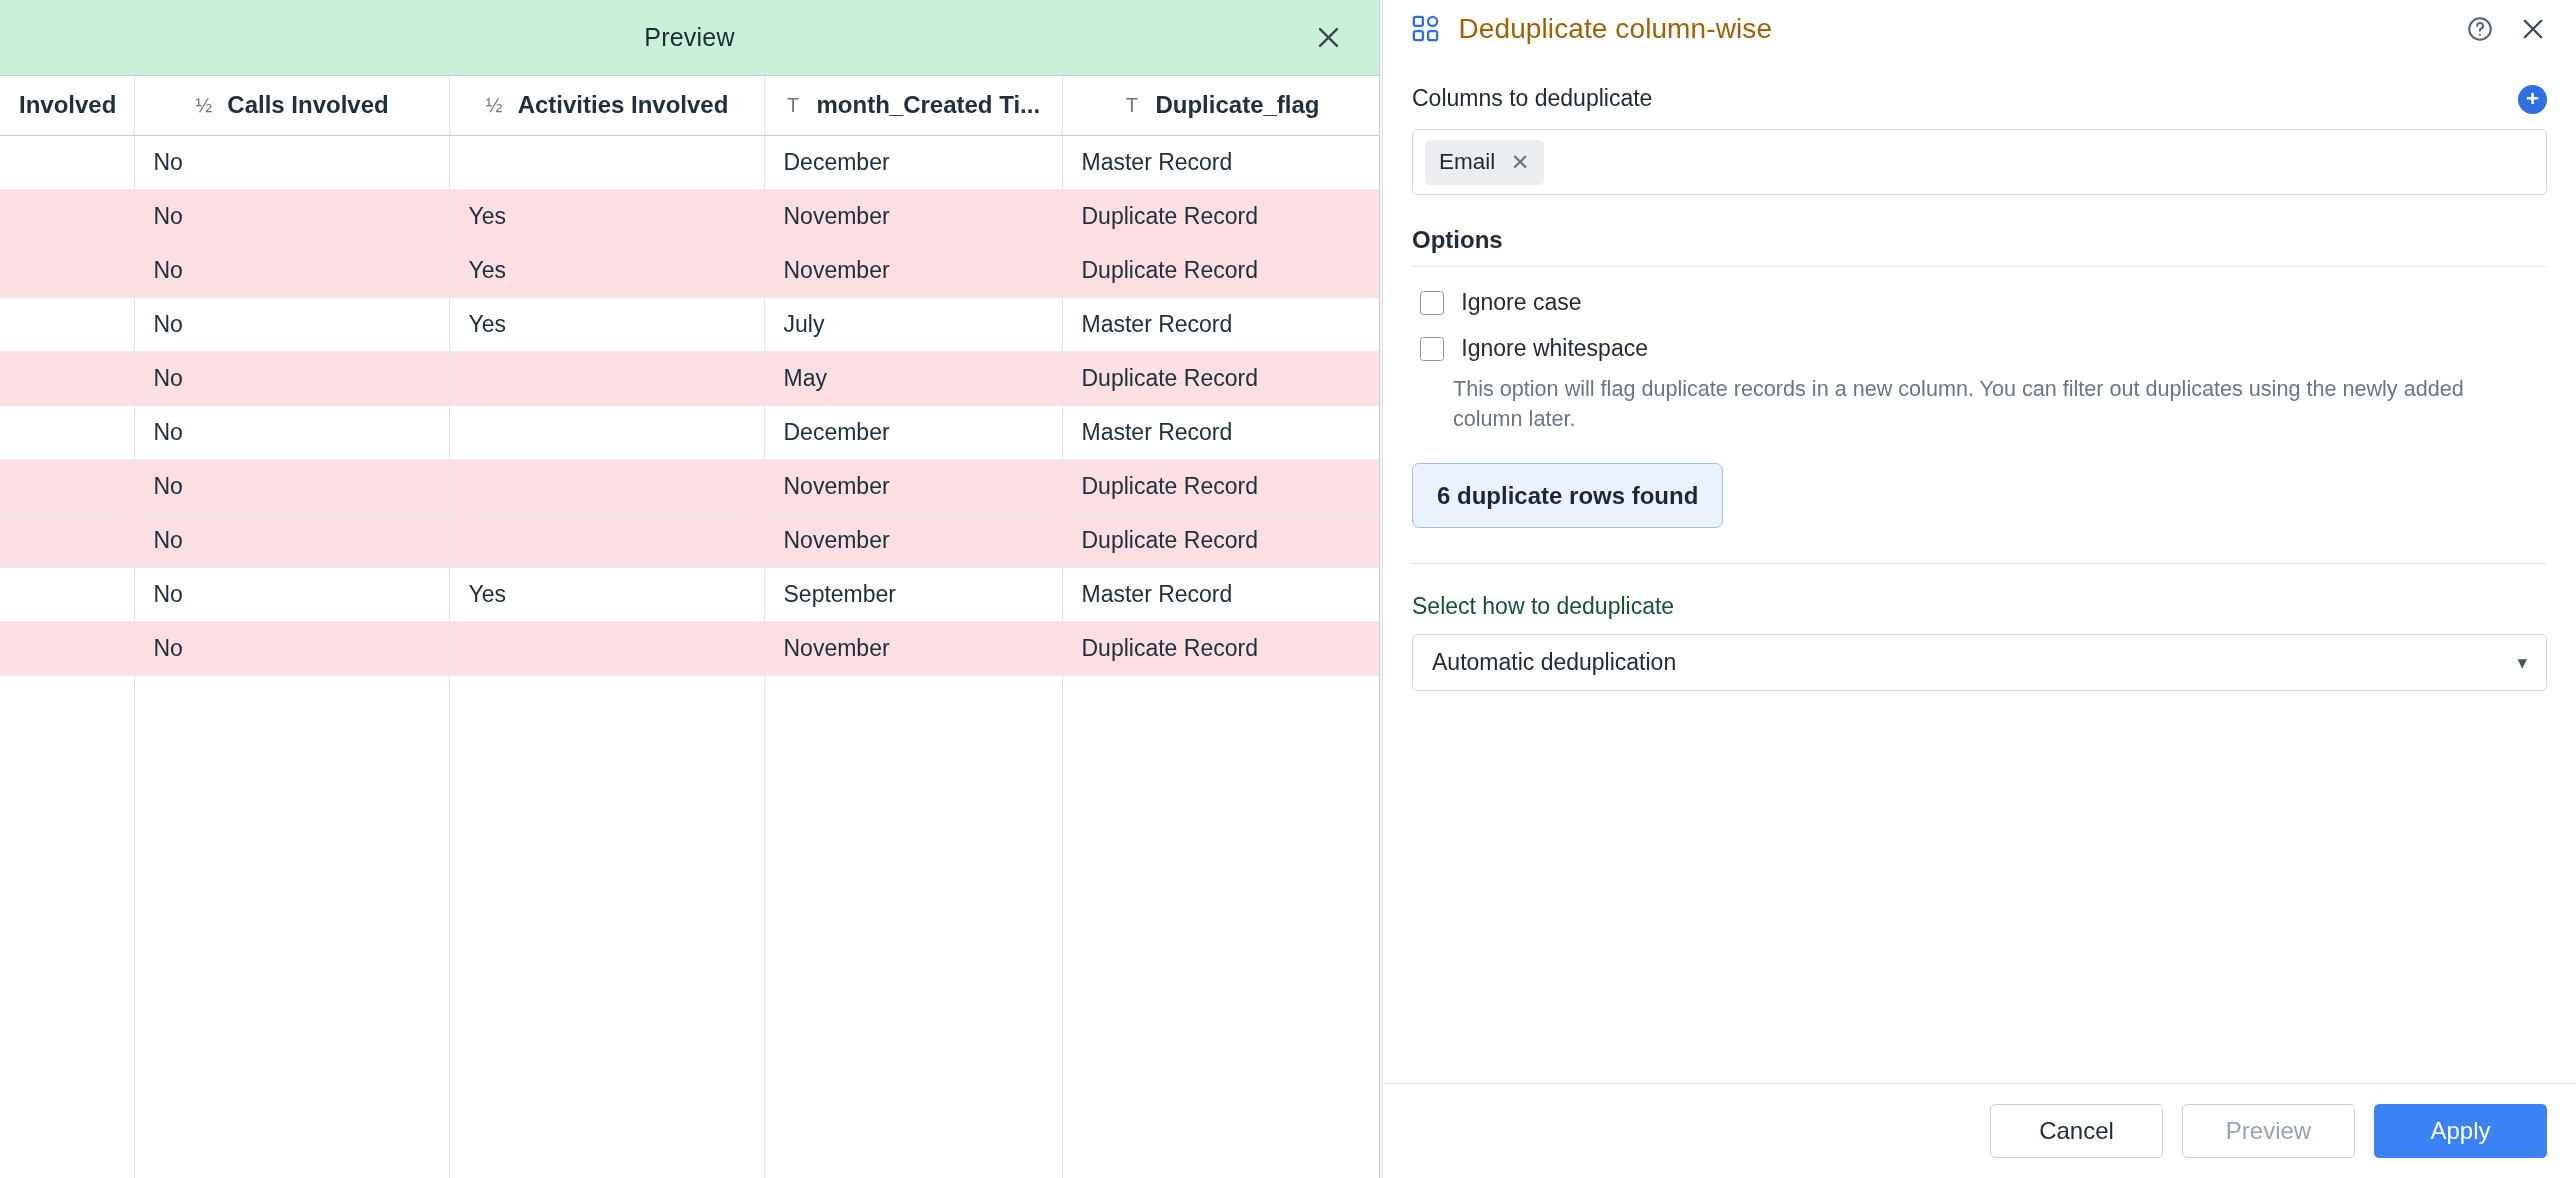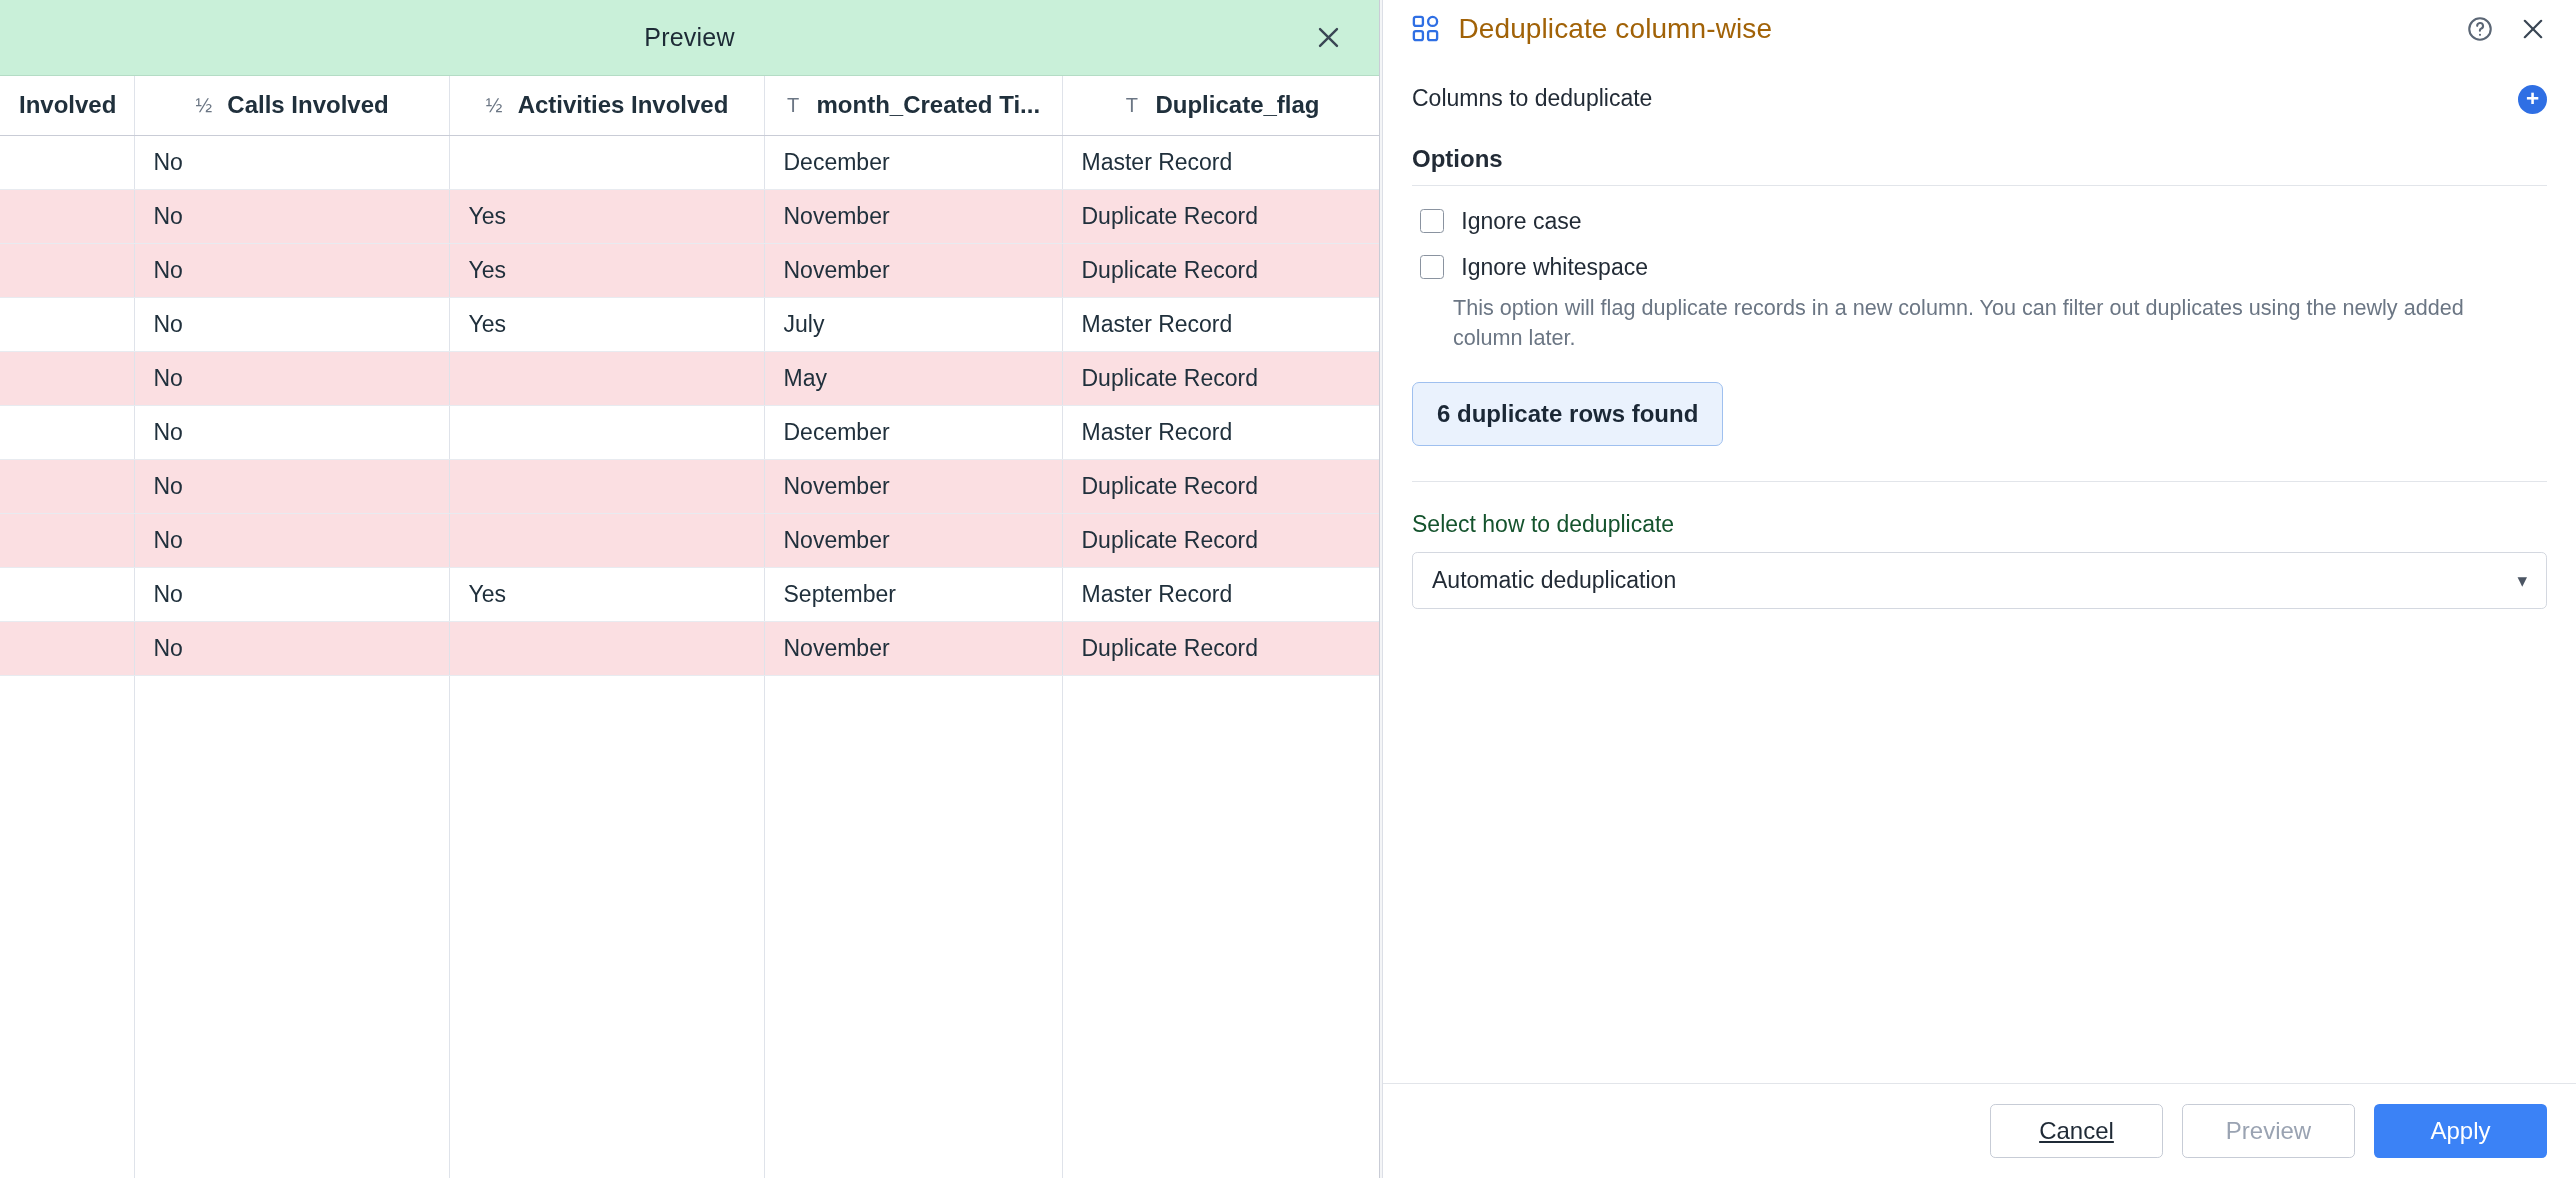--- a/index.html
+++ b/index.html
@@ -274,21 +274,21 @@
     height: 54px;
     min-width: 173px;
     border-radius: 5.2px;
     font-size: 24px;
     display: flex;
     align-items: center;
     justify-content: center;
     cursor: pointer;
     border: 0.9px solid transparent;
   }
-  .btn-cancel { background: #fff; border-color: #c7ccd6; color: #1f2a36; text-decoration: underline; }
+  .btn-cancel { background: #fff; border-color: #c7ccd6; color: #1f2a36; }
   .btn-preview { background: #fff; border-color: #c7ccd6; color: #9aa3b2; }
   .btn-apply { background: #3b82f6; color: #ffffff; }
 </style>
 </head>
 <body>
 
 <div class="screen">
 
   <div class="preview-panel">
     <div class="preview-header">
@@ -450,20 +450,26 @@
       </div>
     </div>
 
     <div class="sp-body">
 
       <div class="field-label">
         <span>Columns to deduplicate</span>
         <span class="add-btn">+</span>
       </div>
 
+      <div class="chips-box">
+        <span class="chip">
+          <span>Email</span>
+          <span class="chip-x">✕</span>
+        </span>
+      </div>
 
       <div class="section-title">Options</div>
       <div class="hr"></div>
 
       <div class="check-row">
         <span class="cb"></span>
         <span class="check-label">Ignore case</span>
       </div>
 
       <div class="check-row">

